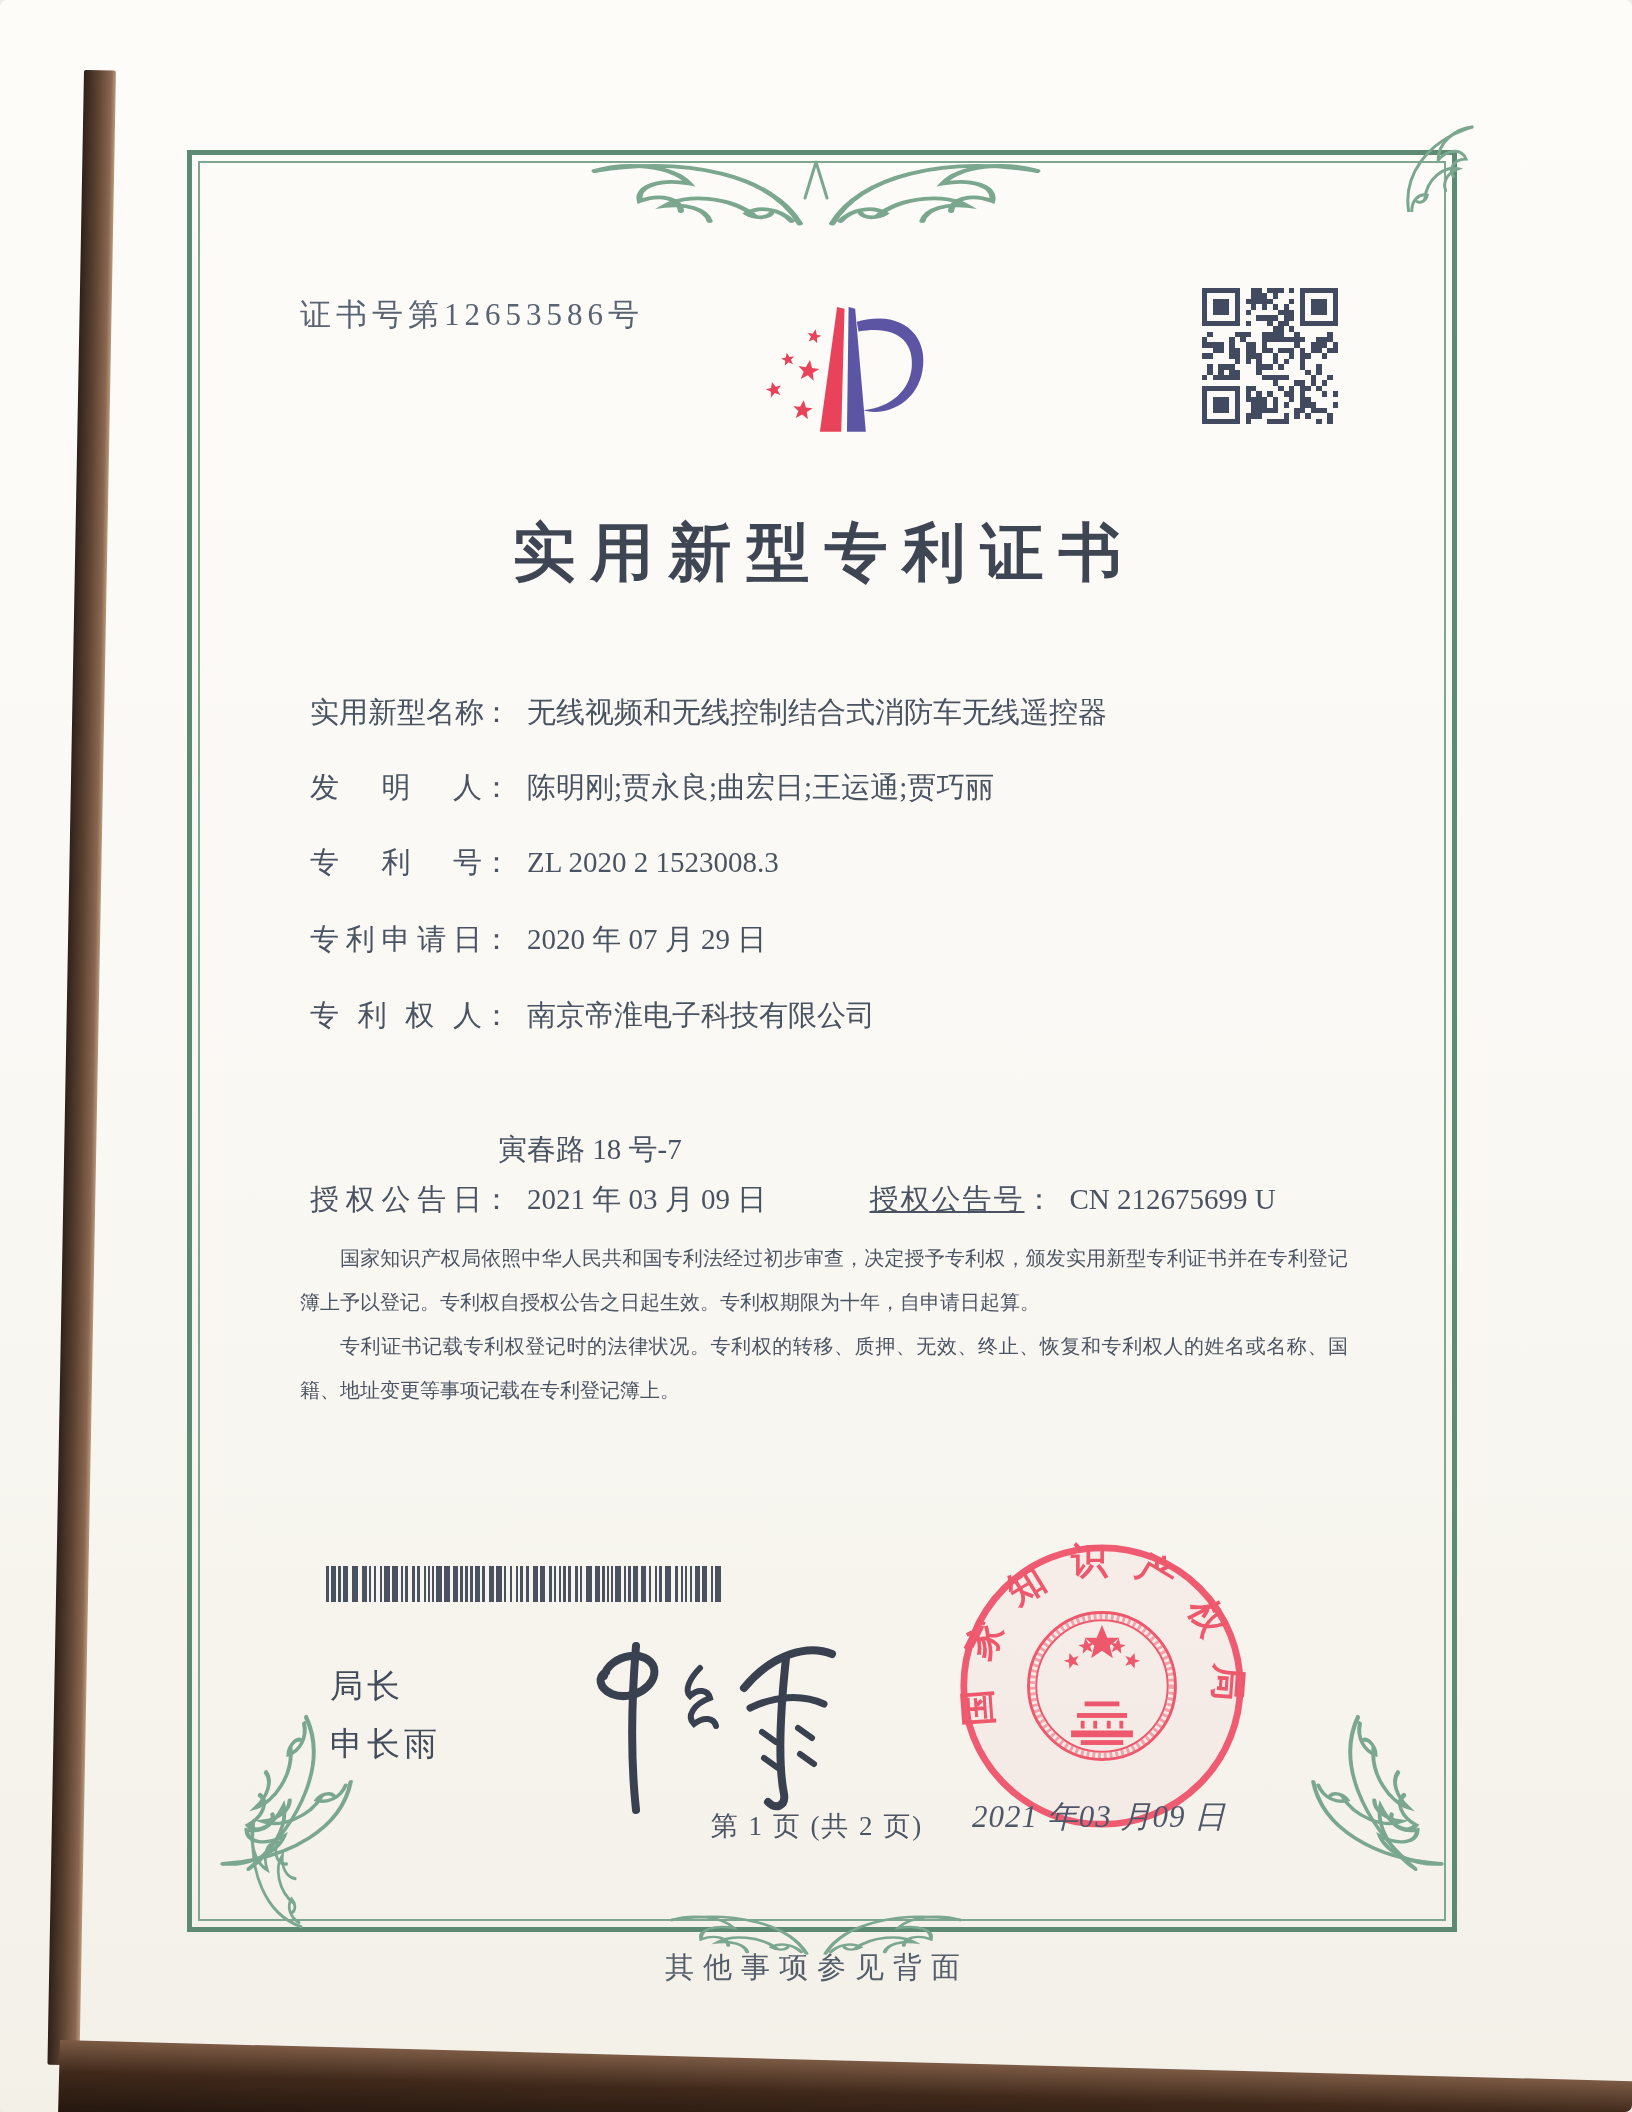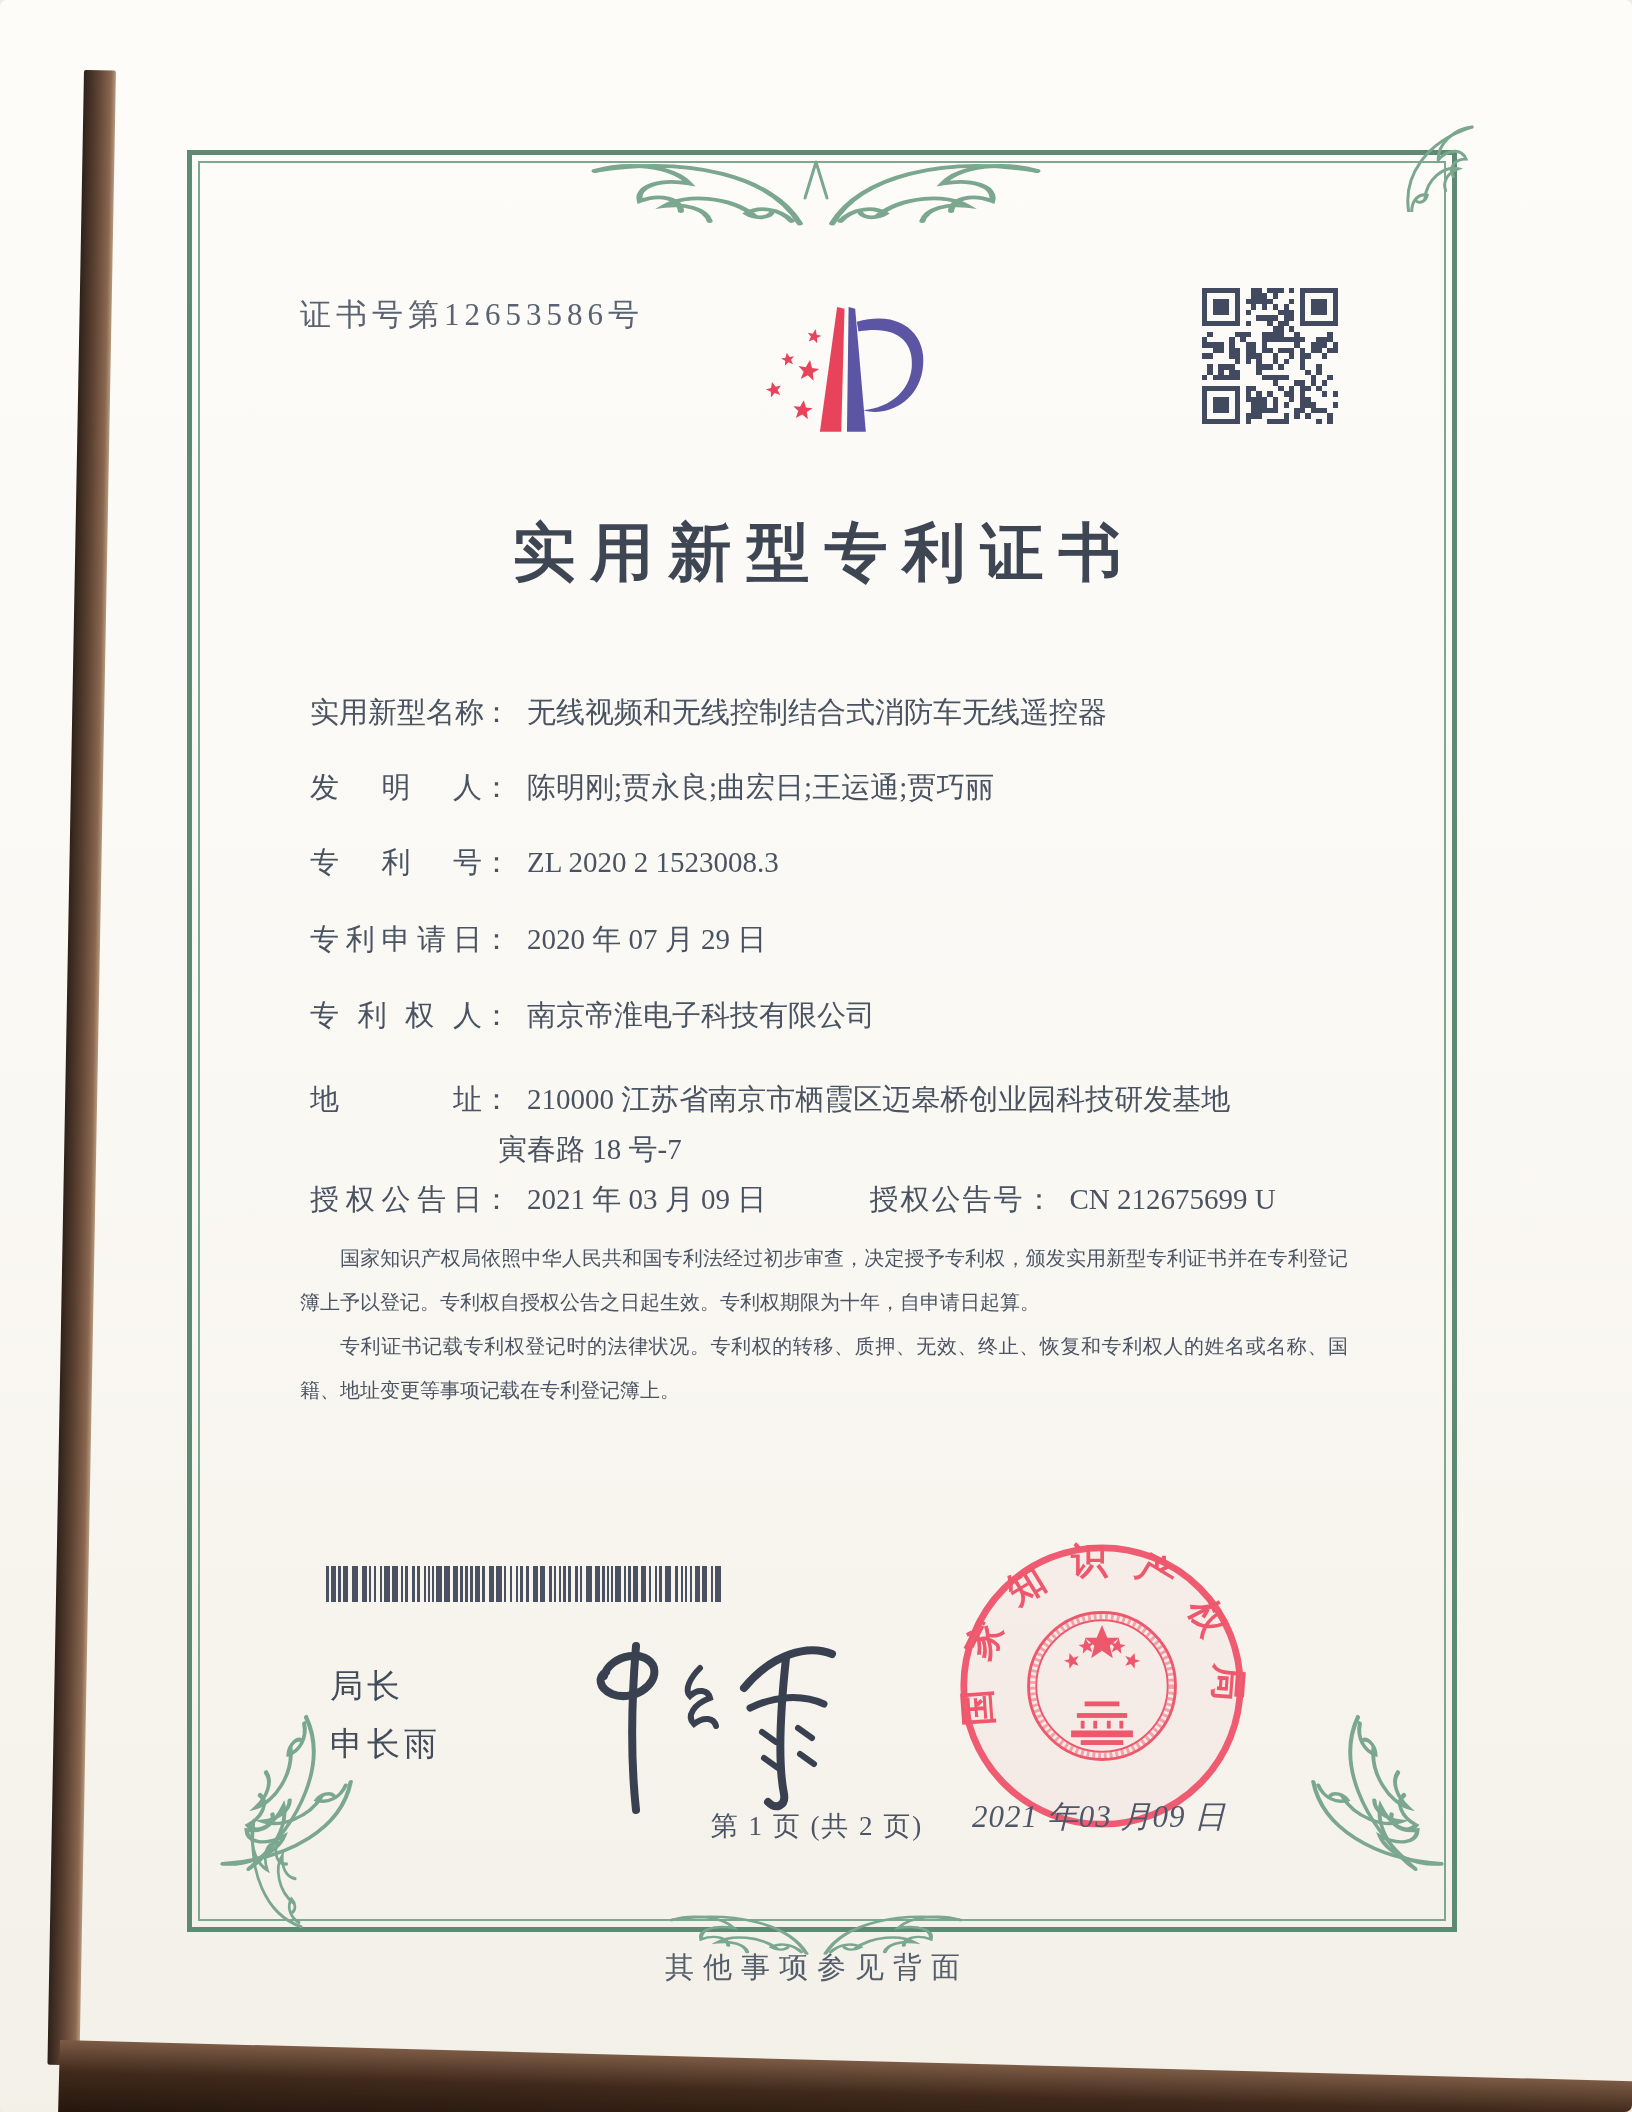--- a/index.html
+++ b/index.html
@@ -25,21 +25,21 @@
   .logo{left:742px;top:266px;z-index:3;}
   .qr{left:1202px;top:288px;width:136px;height:136px;z-index:3;}
   .title{left:187px;top:510px;width:1260px;text-align:center;font-size:63px;font-weight:700;
      letter-spacing:15px;padding-left:15px;box-sizing:border-box;color:#3e4553;z-index:3;}
   
   .fld{left:310px;font-size:29px;z-index:3;white-space:nowrap;color:#4a5362;}
   .flabel{display:inline-block;width:172px;text-align:justify;text-align-last:justify;vertical-align:top;}
   .fcolon{display:inline-block;margin-right:16px;}
   .addr2{left:498px;font-size:29px;z-index:3;}
   .pair2{margin-left:96px;}
-  .pair2 .flabel{width:auto;letter-spacing:2px;}
+  .pair2 .flabel{width:auto;letter-spacing:2px;text-decoration:underline;}
   
   .paras{left:300px;top:1236px;width:1048px;z-index:3;}
   .paras p{margin:0;font-size:20px;line-height:44px;text-align:justify;text-indent:2em;color:#4b5463;}
   
   .barcode{left:326px;top:1566px;z-index:3;}
   
   .comm-title{left:330px;top:1664px;font-size:33px;letter-spacing:4px;color:#434c5a;z-index:4;
      font-family:"Liberation Sans","DejaVu Sans",sans-serif;}
   .comm-name{left:330px;top:1722px;font-size:33px;letter-spacing:4px;color:#434c5a;z-index:4;
      font-family:"Liberation Sans","DejaVu Sans",sans-serif;}
@@ -340,23 +340,20 @@
   </div>
   <div class="abs fld" style="top:843px;">
     <span class="flabel">专利号</span><span class="fcolon">：</span><span>ZL 2020 2 1523008.3</span>
   </div>
   <div class="abs fld" style="top:920px;">
     <span class="flabel">专利申请日</span><span class="fcolon">：</span><span>2020 年 07 月 29 日</span>
   </div>
   <div class="abs fld" style="top:996px;">
     <span class="flabel">专利权人</span><span class="fcolon">：</span><span>南京帝淮电子科技有限公司</span>
   </div>
-  <div class="abs fld" style="top:1080px;">
-    <span class="flabel">地址</span><span class="fcolon">：</span><span>210000 江苏省南京市栖霞区迈皋桥创业园科技研发基地</span>
-  </div>
   <div class="abs addr2" style="top:1130px;">寅春路 18 号-7</div>
 
   <div class="abs fld" style="top:1180px;">
     <span class="flabel">授权公告日</span><span class="fcolon">：</span><span>2021 年 03 月 09 日</span>
     <span class="pair2">
       <span class="flabel">授权公告号</span><span class="fcolon">：</span><span>CN 212675699 U</span>
     </span>
   </div>
 
   <div class="abs paras">

